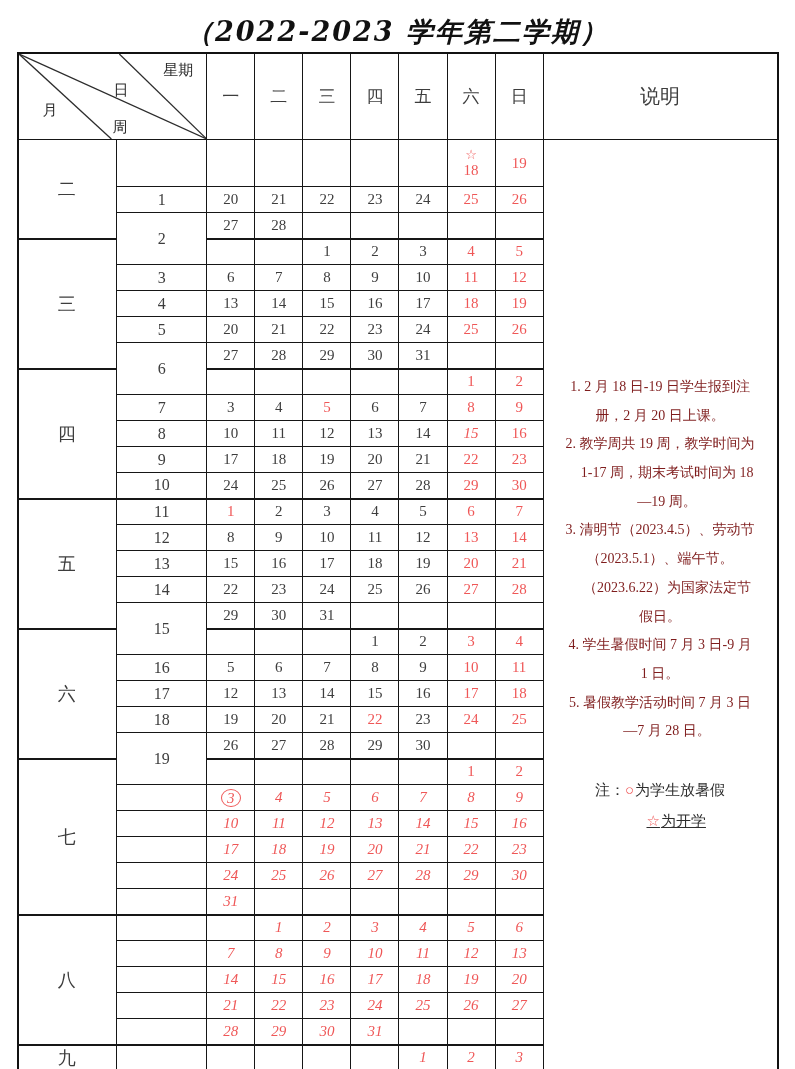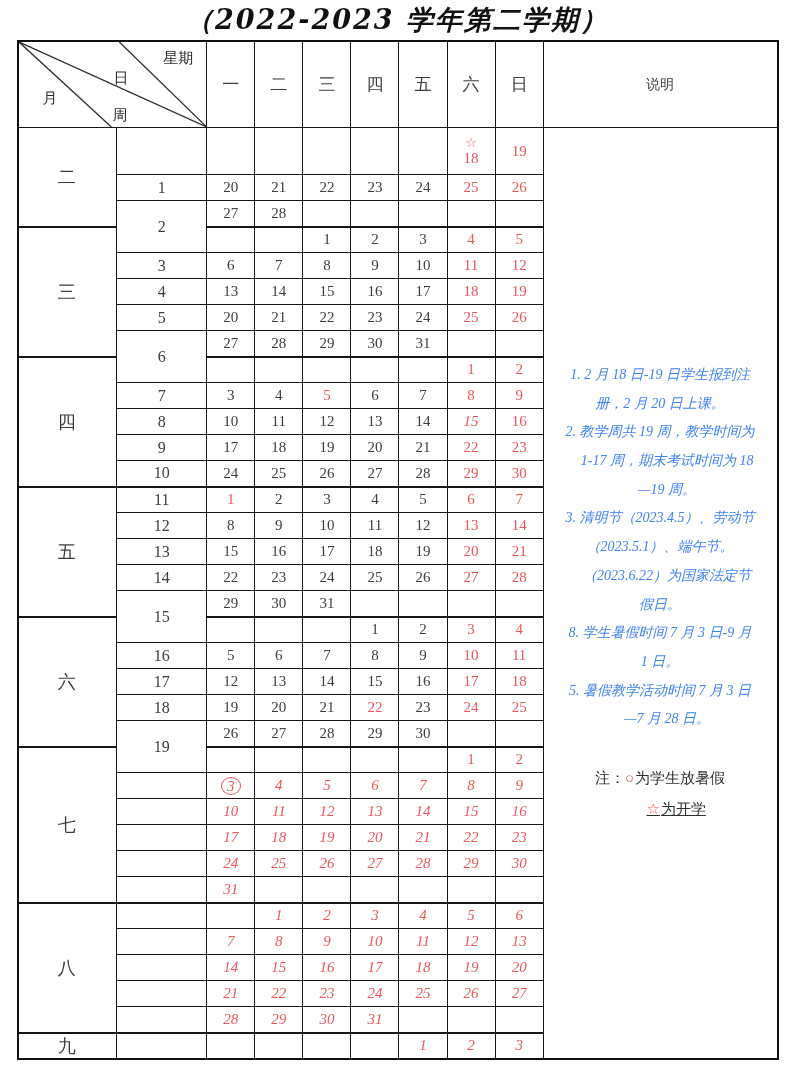--- a/index.html
+++ b/index.html
@@ -1,18 +1,18 @@
 <!DOCTYPE html>
 <html><head>
 <meta charset="utf-8">
 <style>
   html,body{margin:0;padding:0;background:#ffffff;}
   body{width:795px;height:1069px;overflow:hidden;
        font-family:"Liberation Serif","DejaVu Serif",serif;color:#3d3d3d;}
-  .title{width:795px;text-align:center;padding-top:2px;height:38px;
+  .title{width:795px;text-align:center;padding-top:14px;height:38px;
          font-family:"DejaVu Serif","Liberation Serif",serif;
          font-size:27px;font-weight:bold;font-style:italic;letter-spacing:2px;color:#111;}
   table.cal{border-collapse:collapse;table-layout:fixed;width:762px;margin:0 auto;
             border:2.5px solid #111;}
   table.cal th,table.cal td{border:1.6px solid #161616;padding:0;text-align:center;vertical-align:middle;
             overflow:hidden;}
   thead th{height:85px;font-weight:normal;font-size:17px;border-bottom-width:2.2px;}
   col.c-month{width:99px;} col.c-week{width:90px;} col.c-day{width:48px;} col.c-notes{width:234px;}
   
   th.diag{position:relative;}
@@ -31,21 +31,21 @@
   tr.month-start td{border-top-width:2.2px;}
   .r{color:#ef5757;}
   .ri{color:#ef5757;font-style:italic;}
   .star-stack{line-height:1.1;padding:2px 0;}
   .star-glyph{font-size:13px;display:block;}
   .circled{display:inline-block;border:1.3px solid #ef5757;border-radius:50%;
            min-width:16px;height:16px;line-height:16px;padding:0 1px;}
   
   td.notes{vertical-align:middle;text-align:left;padding:4px 7px;}
   .notes-inner{display:flex;flex-direction:column;justify-content:center;height:100%;}
-  .note{font-size:14px;line-height:2.05;color:#3b82f6;white-space:pre-wrap;font-style:italic;}
+  .note{font-size:14px;line-height:2.05;color:#7f1d1d;white-space:pre-wrap;}
   .legend-gap{height:29px;}
   .legend-line{font-size:15px;line-height:2.05;color:#2e2e2e;}
   .legend-line.second{margin-left:2.15em;text-decoration:underline;}
   .legend-symbol{color:#ef5757;font-style:normal;padding-right:1px;}
 </style>
 </head>
 <body>
 
 <div class="title">（2022-2023 学年第二学期）</div>
 
@@ -75,21 +75,21 @@
         <span class="lbl lbl-month">月</span>
         <span class="lbl lbl-week">周</span>
       </th>
       <th>一</th>
       <th>二</th>
       <th>三</th>
       <th>四</th>
       <th>五</th>
       <th>六</th>
       <th>日</th>
-      <th style="font-size:14px">说明</th>
+      <th style="font-size:20px">说明</th>
     </tr>
   </thead>
   <tbody id="cal-body">
       <tr class="row-first">
         <td class="month" rowspan="3">二</td>
         <td class="week" rowspan="1"></td>
         <td class="day"></td>
         <td class="day"></td>
         <td class="day"></td>
         <td class="day"></td>
@@ -102,21 +102,21 @@
           <div class="notes-inner">
             <div class="note">1. 2 月 18 日-19 日学生报到注
 册，2 月 20 日上课。</div>
             <div class="note">2. 教学周共 19 周，教学时间为
 　1-17 周，期末考试时间为 18
 　—19 周。</div>
             <div class="note">3. 清明节（2023.4.5）、劳动节
 （2023.5.1）、端午节。
 　（2023.6.22）为国家法定节
 假日。</div>
-            <div class="note">8. 学生暑假时间 7 月 3 日-9 月
+            <div class="note">4. 学生暑假时间 7 月 3 日-9 月
 1 日。</div>
             <div class="note">5. 暑假教学活动时间 7 月 3 日
 　—7 月 28 日。</div>
             <div class="legend-gap"></div>
             <div class="legend-line"><span>注：</span><span class="legend-symbol">○</span><span>为学生放暑假</span></div>
             <div class="legend-line second"><span class="legend-symbol">☆</span><span>为开学</span></div>
           </div>
         </td>
       </tr>
       <tr>

